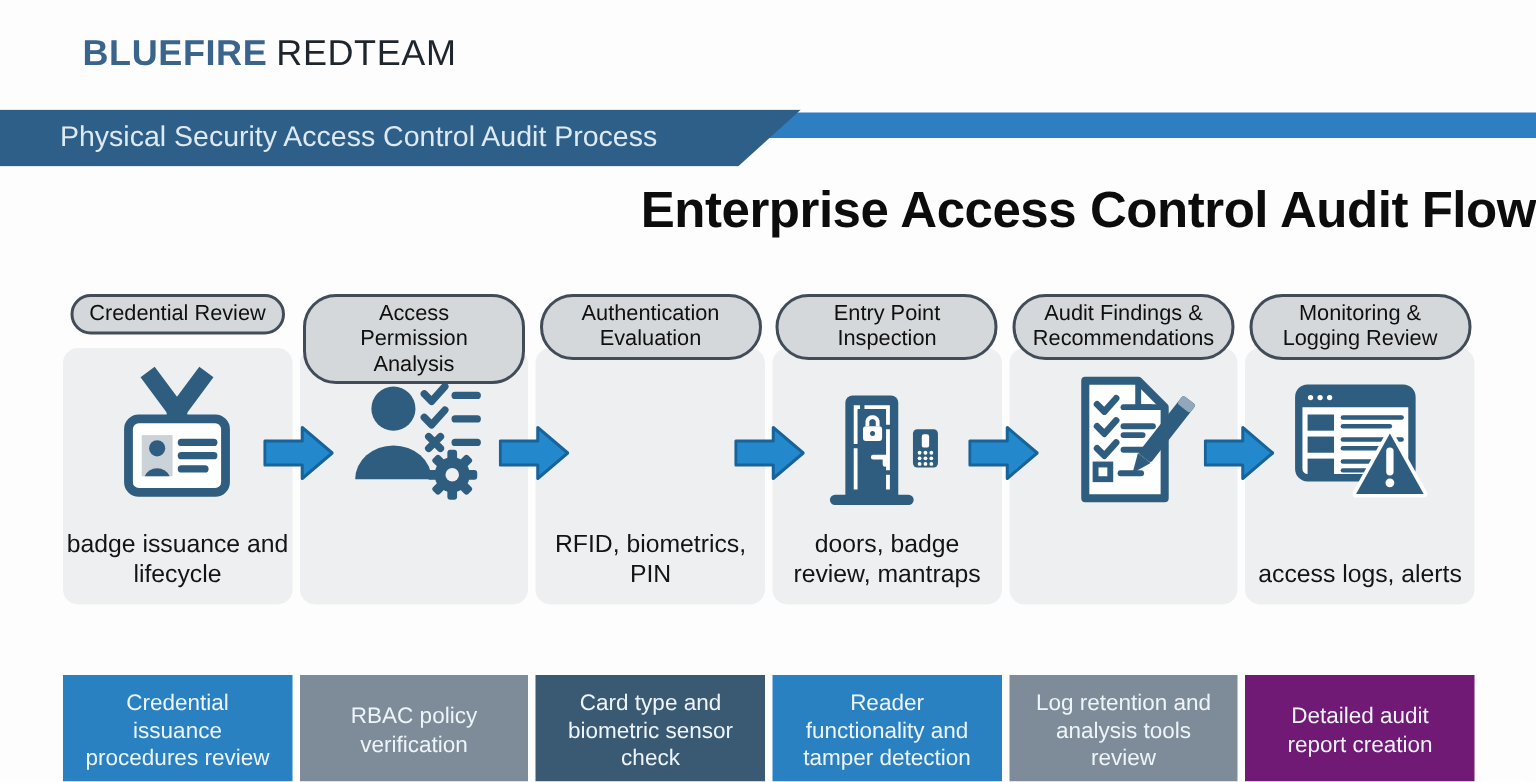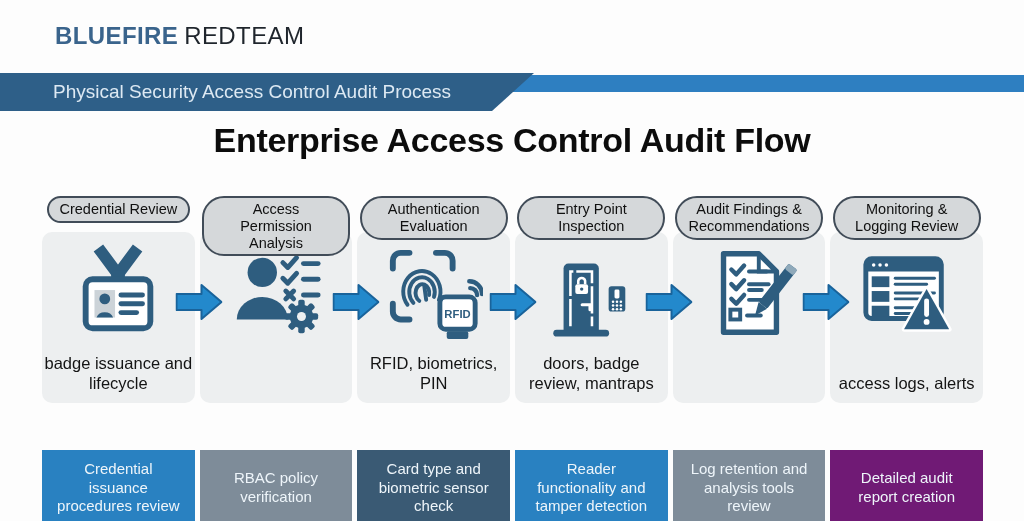--- a/index.html
+++ b/index.html
@@ -9,25 +9,25 @@
   
   .logo{position:absolute;left:55px;top:22px;font-size:24px;letter-spacing:.4px;white-space:nowrap;}
   .logo .b1{font-weight:700;color:var(--brand-blue,#3a648c);}
   .logo .b2{font-weight:400;color:#1f252c;margin-left:6px;}
 
   
   .banner{position:absolute;left:0;top:73px;width:100%;height:38px;}
   .banner-strip{position:absolute;left:500px;right:0;top:2px;height:17px;background:var(--accent-blue,#2e7fc1);}
   .banner-bar{position:absolute;left:0;top:0;width:534px;height:38px;background:var(--banner-blue,#2e5f88);
       clip-path:polygon(0 0,100% 0,calc(100% - 42px) 100%,0 100%);
-      display:flex;align-items:center;padding-left:53px;box-sizing:border-box;
+      display:flex;align-items:center;padding-left:40px;box-sizing:border-box;
       color:#dde9f3;font-size:19px;}
 
   
-  .title{position:absolute;left:0;top:121px;width:100%;text-align:center;
+  .title{position:absolute;left:0;top:121px;width:100%;text-align:right;
          font-size:34px;font-weight:700;color:#0c0c0c;letter-spacing:-.3px;}
 
   
   .flow{position:absolute;left:42px;top:196px;width:941px;height:207px;display:flex;gap:5px;}
   .col{flex:1;position:relative;}
   .card{position:absolute;left:0;right:0;top:36px;bottom:0;background:var(--card-bg,#edeff0);
         border-radius:10px;}
   .pill{position:relative;z-index:2;margin:0 auto;width:max-content;max-width:148px;
         background:var(--pill-bg,#d5d8da);border:2.5px solid #414c58;border-radius:22px;
         padding:3px 11px;text-align:center;font-weight:400;font-size:14.5px;line-height:1.16;
@@ -113,42 +113,20 @@
             <rect x="72.7" y="57" width="6.6" height="34" rx="2" transform="rotate(135 76 74)"></rect>
             <circle cx="76" cy="74" r="4.6" fill="#edeff0"></circle>
           </g>
         </svg>
       </div>
     </div>
 
     <div class="col">
       <div class="pill">Authentication Evaluation</div>
       <div class="card"></div>
-      <div class="icon-wrap">
-        <svg viewBox="0 0 100 100">
-          <g class="ic" stroke-width="6" stroke-linecap="round">
-            <path d="M8 25 V17 a8 8 0 0 1 8 -8 h9"></path>
-            <path d="M52 9 h9 a8 8 0 0 1 8 8 v8"></path>
-            <path d="M8 61 v8 a8 8 0 0 0 8 8 h9"></path>
-          </g>
-          <g class="ic" stroke-width="4" stroke-linecap="round">
-            <path d="M23 62 A19 21 0 1 1 55 57"></path>
-            <path d="M29 60 A13 15 0 1 1 50 54"></path>
-            <path d="M35 58 A7 9 0 1 1 45 52"></path>
-            <path d="M40 42 L42 57"></path>
-          </g>
-          <rect x="56" y="54" width="36" height="33" rx="6" fill="#fff" stroke="var(--icon-ink,#2e5d7f)" stroke-width="5"></rect>
-          <text x="74" y="76" font-size="11.5" font-weight="bold" fill="var(--icon-ink,#2e5d7f)" text-anchor="middle" font-family="Liberation Sans, sans-serif">RFID</text>
-          <rect x="63" y="89" width="22" height="8" rx="2" fill="var(--icon-ink,#2e5d7f)"></rect>
-          <g class="ic" stroke-width="4.5" stroke-linecap="round">
-            <path d="M87 45 A7 7 0 0 1 94 52"></path>
-            <path d="M86 38 A13 13 0 0 1 99 51"></path>
-          </g>
-        </svg>
-      </div>
       <div class="desc">RFID, biometrics, PIN</div>
     </div>
 
     <div class="col">
       <div class="pill">Entry Point Inspection</div>
       <div class="card"></div>
       <div class="icon-wrap">
         <svg viewBox="0 0 100 100">
           <line x1="15" y1="91" x2="65" y2="91" stroke="var(--icon-ink,#2e5d7f)" stroke-width="7" stroke-linecap="round"></line>
           <path d="M22 88 V25 a5 5 0 0 1 5 -5 h26 a5 5 0 0 1 5 5 V88 Z" fill="var(--icon-ink,#2e5d7f)"></path>

